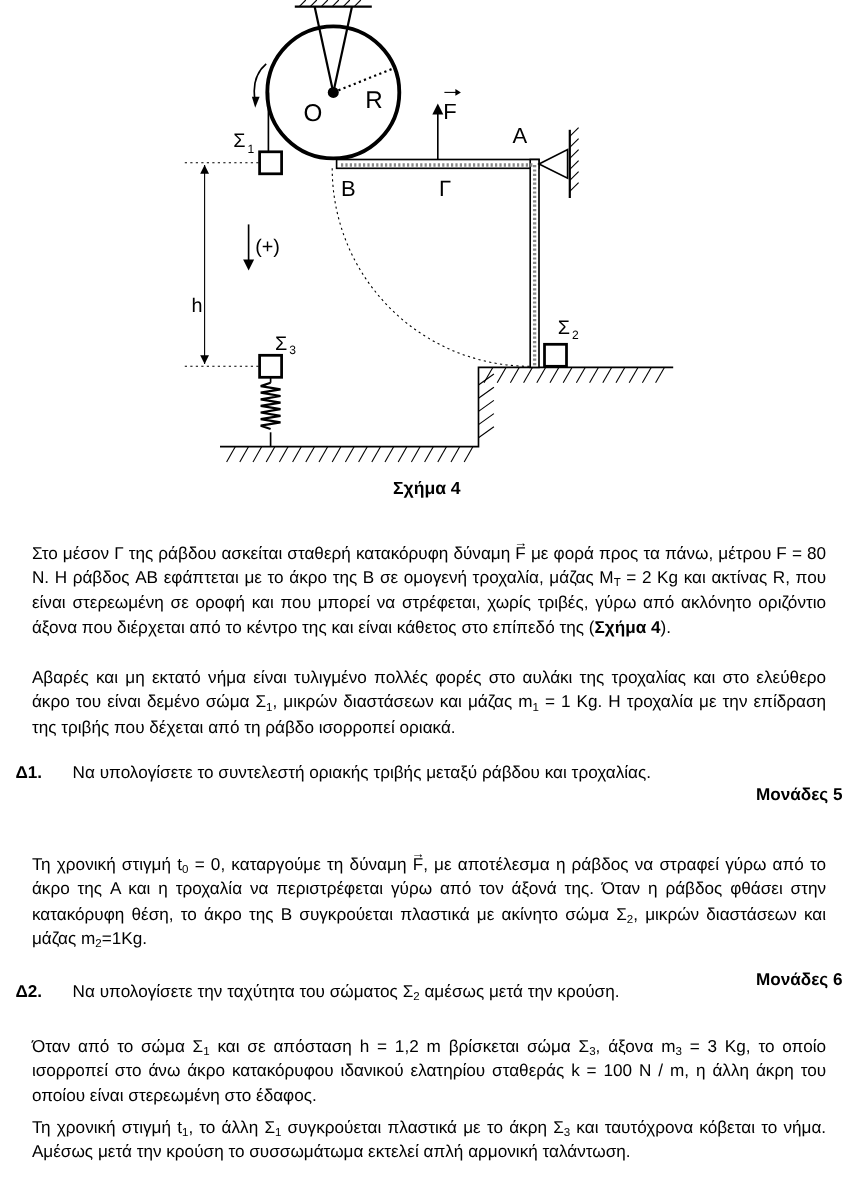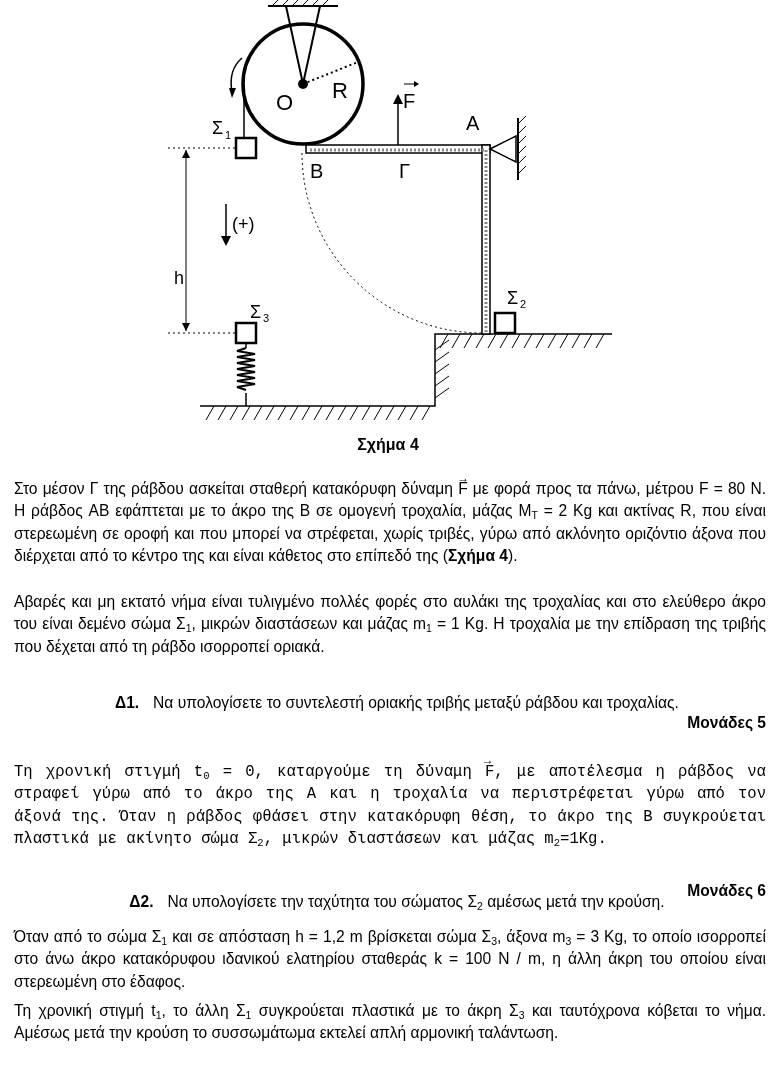--- a/index.html
+++ b/index.html
@@ -3,22 +3,22 @@
 <meta charset="utf-8">
 <style>
   html, body { margin:0; padding:0; background:#ffffff; }
   body { width:776px; height:1070px; position:relative; overflow:hidden;
          font-family:"Liberation Sans", sans-serif; color:#000; }
   #figure { position:absolute; left:0; top:0; width:776px; height:440px; }
   .caption { position:absolute; left:0; width:776px; top:436px; text-align:center;
              font-weight:bold; font-size:16px; }
   .text { position:absolute; left:14px; width:752px; font-size:15.6px; line-height:22.3px;
           text-align:justify; }
-  .text p { margin:0; }
-  .q { position:absolute; left:14px; width:752px; font-size:15.6px; line-height:22.3px;text-align:center; }
+  .text p { margin:15px; }
+  .q { position:absolute; left:14px; width:752px; font-size:15.6px; line-height:22.3px; }
   .q .num { font-weight:bold; display:inline-block; width:52px; }
   .marks { position:absolute; right:10px; font-weight:bold; font-size:15.6px; }
   sub { font-size:10.5px; vertical-align:-3px; line-height:0; }
   .vec { position:relative; display:inline-block; }
   .vec::before { content:"\2192"; position:absolute; top:-11px; left:-1px; font-size:12px; font-weight:normal; }
   svg text { font-family:"Liberation Sans", sans-serif; }
 </style>
 </head>
 <body>
 
@@ -168,21 +168,21 @@
 
 <div class="text" style="top:591px;">
   <p><span>Αβαρές και μη εκτατό νήμα είναι τυλιγμένο πολλές φορές στο αυλάκι της τροχαλίας και στο ελεύθερο άκρο του είναι δεμένο σώμα Σ</span><sub>1</sub><span>, μικρών διαστάσεων και μάζας m</span><sub>1</sub><span> = 1 Kg. Η τροχαλία με την επίδραση της τριβής που δέχεται από τη ράβδο ισορροπεί οριακά.</span></p>
 </div>
 
 <div class="q" style="top:692px;">
   <span class="num">Δ1.</span><span>Να υπολογίσετε το συντελεστή οριακής τριβής μεταξύ ράβδου και τροχαλίας.</span>
 </div>
 <div class="marks" style="top:714px;">Μονάδες 5</div>
 
-<div class="text" style="top:761px;font-family:Liberation Mono, monospace;">
+<div class="text" style="top:761px;">
   <p><span>Τη χρονική στιγμή t</span><sub>0</sub><span> = 0, καταργούμε τη δύναμη </span><span class="vec">F</span><span>, με αποτέλεσμα η ράβδος να στραφεί γύρω από το άκρο της A και η τροχαλία να περιστρέφεται γύρω από τον άξονά της. Όταν η ράβδος φθάσει στην κατακόρυφη θέση, το άκρο της B συγκρούεται πλαστικά με ακίνητο σώμα Σ</span><sub>2</sub><span>, μικρών διαστάσεων και μάζας m</span><sub>2</sub><span>=1Kg.</span></p>
 </div>
 
 <div class="q" style="top:856px;margin-top:35px;">
   <span class="num">Δ2.</span><span>Να υπολογίσετε την ταχύτητα του σώματος Σ</span><sub>2</sub><span> αμέσως μετά την κρούση.</span>
 </div>
 <div class="marks" style="top:882px;margin-left:36px;">Μονάδες 6</div>
 
 <div class="text" style="top:926px;">
   <p><span>Όταν από το σώμα Σ</span><sub>1</sub><span> και σε απόσταση h = 1,2 m βρίσκεται σώμα Σ</span><sub>3</sub><span>, άξονα m</span><sub>3</sub><span> = 3 Kg, το οποίο ισορροπεί στο άνω άκρο κατακόρυφου ιδανικού ελατηρίου σταθεράς k = 100 N / m, η άλλη άκρη του οποίου είναι στερεωμένη στο έδαφος.</span></p>

